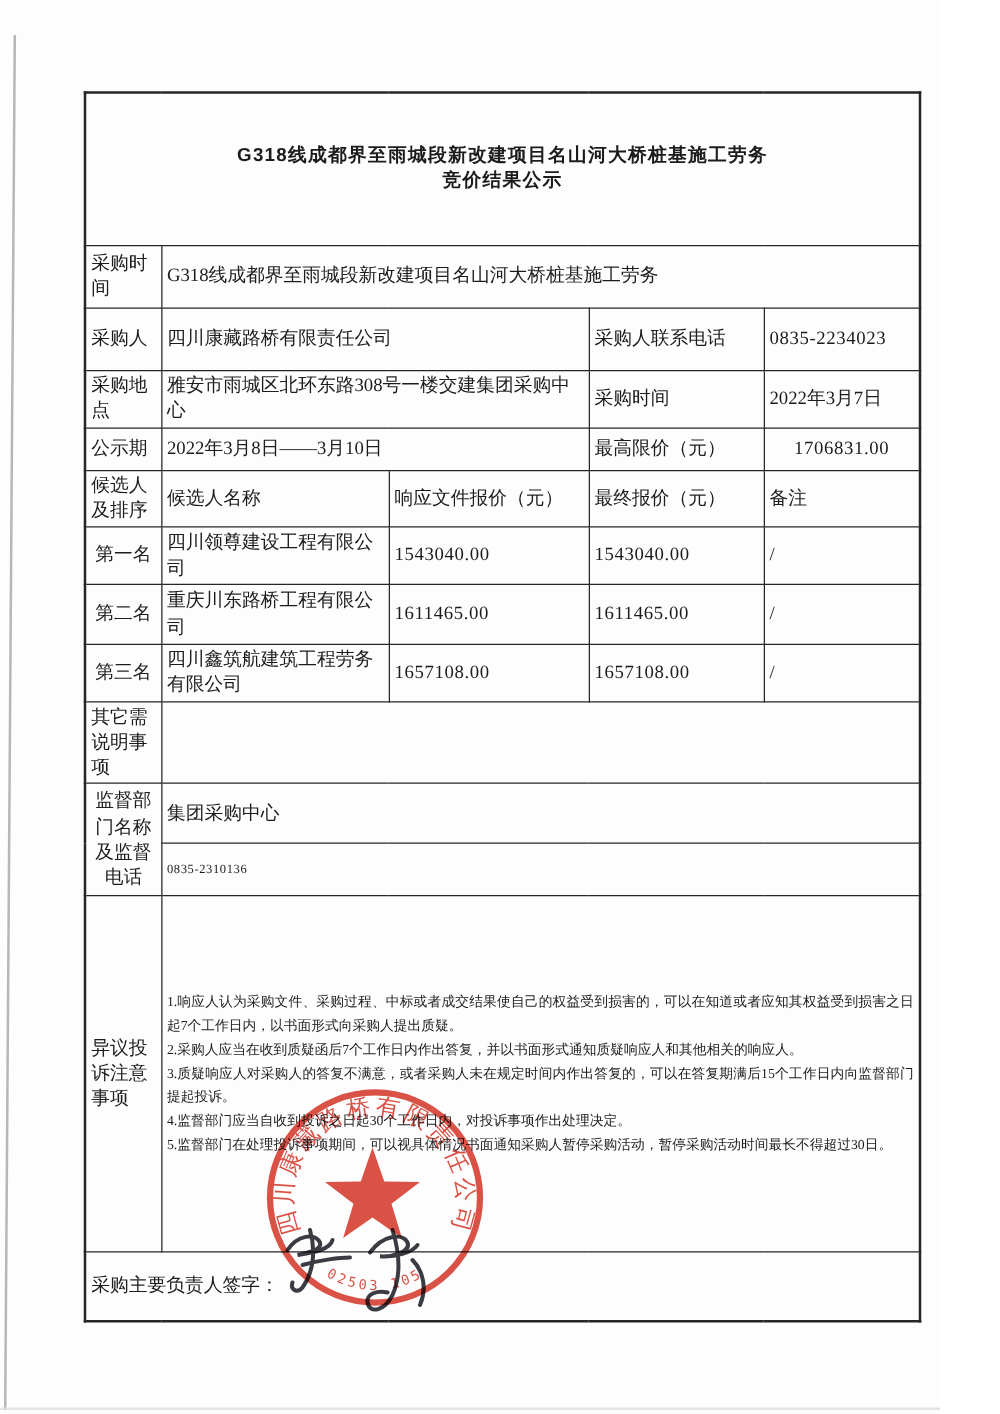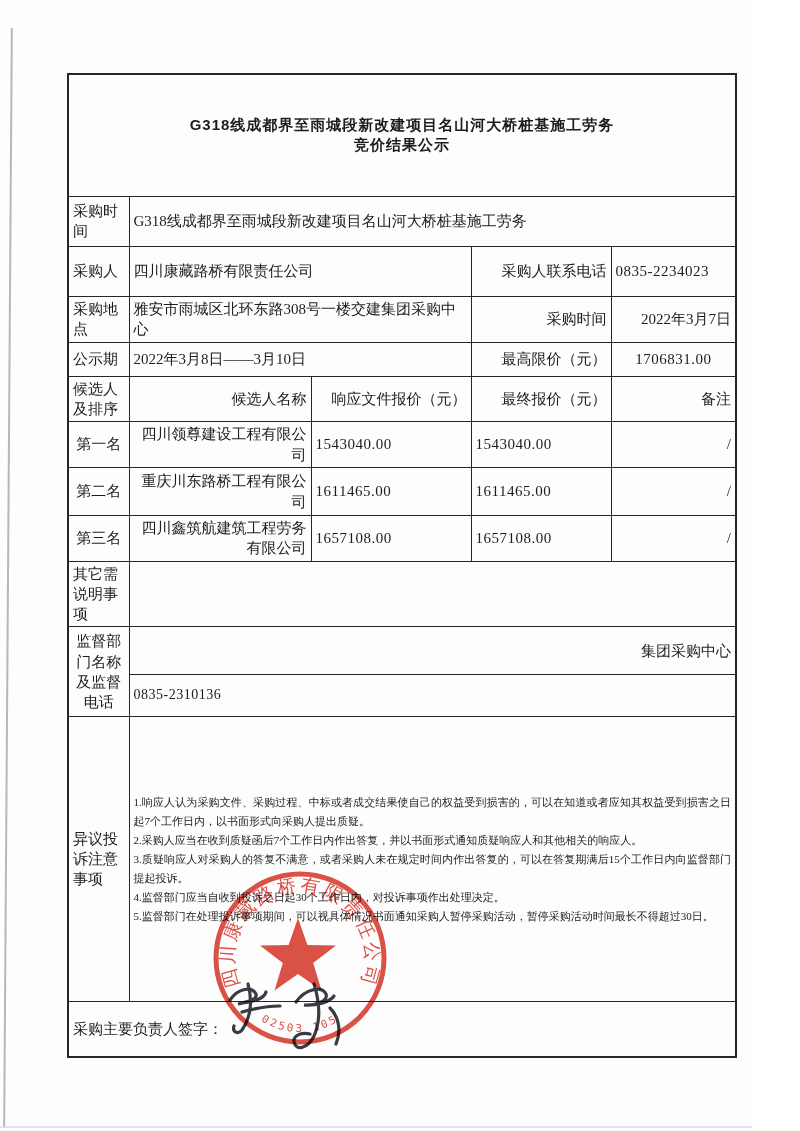--- a/index.html
+++ b/index.html
@@ -44,21 +44,21 @@
     line-height: 1.35;
     vertical-align: middle;
     padding: 2px 4px;
     overflow: hidden;
   }
   td.lbl {
     text-align: left;
     padding: 2px 5px;
   }
   td.lbl-c { text-align: center; }
-  td.ctr { text-align: right; }
+  td.ctr { text-align: left; }
   td.val-left { text-align: left; padding-left: 8px; }
   td.num { font-size: 14px; letter-spacing: .5px; }
   .title-cell {
     text-align: center;
     font-family: "Liberation Sans", "DejaVu Sans", sans-serif;
     font-weight: bold;
     font-size: 20.5px;
     line-height: 1.85;
     letter-spacing: 1px;
   }
@@ -176,21 +176,21 @@
     <tr style="height:42px">
       <td class="lbl" style="vertical-align:top;">其它需说明事项</td>
       <td colspan="4"></td>
     </tr>
 
     <tr style="height:48px">
       <td class="lbl-c" rowspan="2">监督部门名称及监督电话</td>
       <td colspan="4" class="ctr">集团采购中心</td>
     </tr>
     <tr style="height:42px">
-      <td colspan="4" class="num" style="font-size:14px">0835-2310136</td>
+      <td colspan="4" class="num" style="font-size:10px">0835-2310136</td>
     </tr>
 
     <tr style="height:285px">
       <td class="lbl">异议投诉注意事项</td>
       <td colspan="4" class="objection-cell">
         <div class="objection-text">
           <div>1.响应人认为采购文件、采购过程、中标或者成交结果使自己的权益受到损害的，可以在知道或者应知其权益受到损害之日起7个工作日内，以书面形式向采购人提出质疑。</div>
           <div>2.采购人应当在收到质疑函后7个工作日内作出答复，并以书面形式通知质疑响应人和其他相关的响应人。</div>
           <div>3.质疑响应人对采购人的答复不满意，或者采购人未在规定时间内作出答复的，可以在答复期满后15个工作日内向监督部门提起投诉。</div>
           <div>4.监督部门应当自收到投诉之日起30个工作日内，对投诉事项作出处理决定。</div>

